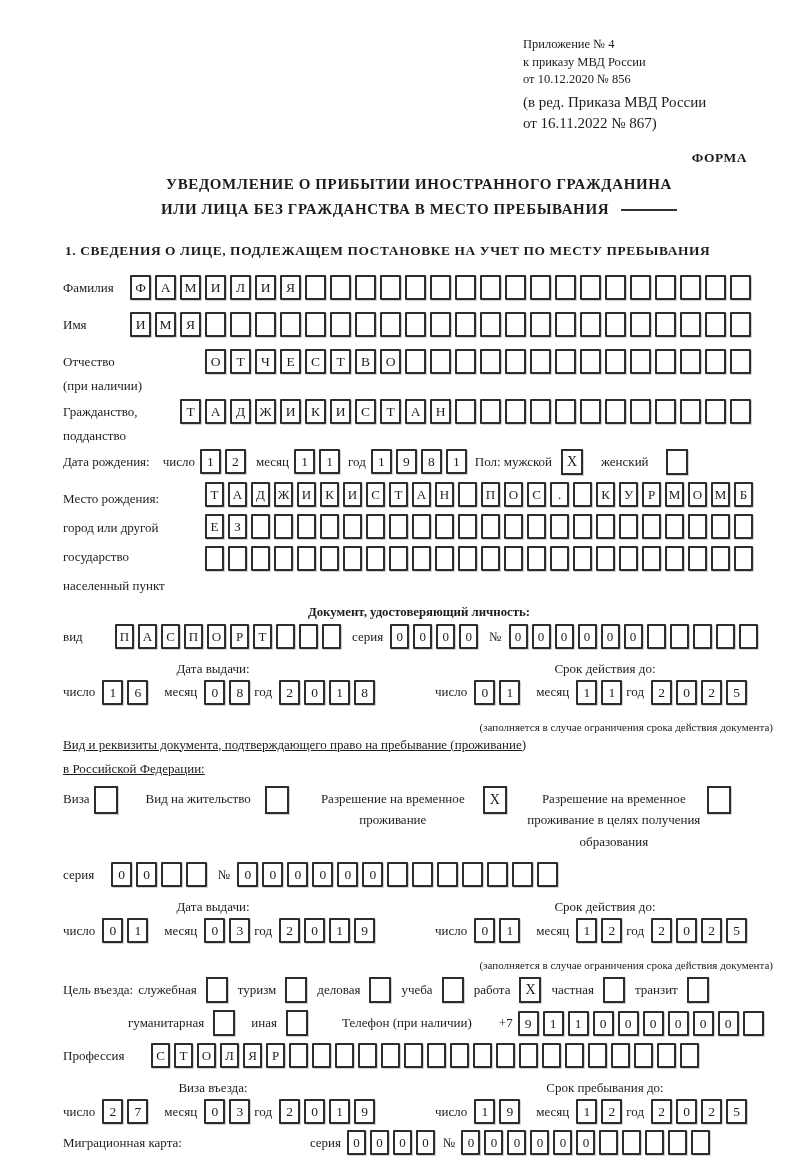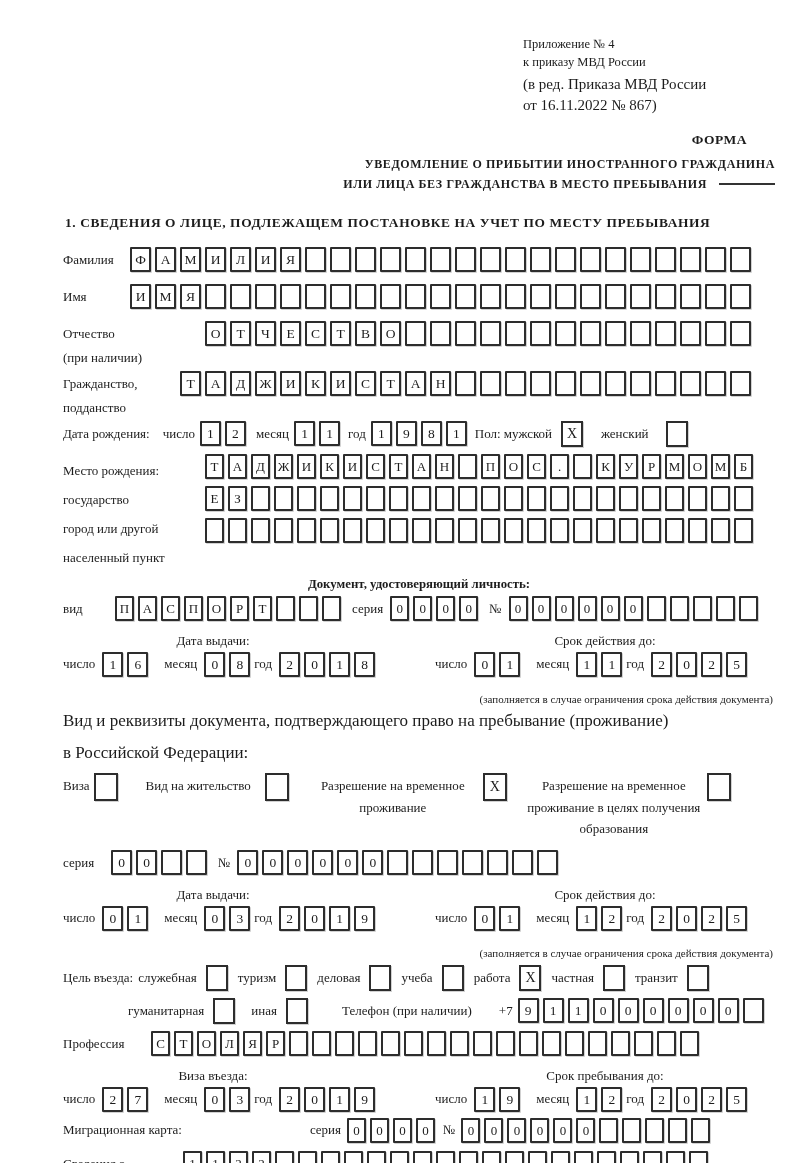--- a/index.html
+++ b/index.html
@@ -7,21 +7,21 @@
        font-family:"Liberation Serif",serif;-webkit-font-smoothing:antialiased;}
   .page{padding:36px 25px 0 63px;}
 
   
   .hdr-block{margin-left:auto;width:252px;font-size:12.5px;line-height:1.4;}
   .hdr-block .sub{font-size:15px;margin-top:3px;line-height:1.4;}
   .forma{ text-align:right; font-weight:bold; font-size:13.5px; letter-spacing:.5px;
           margin:16px 28px 6px 0;}
 
   
-  .title{text-align:right;font-weight:bold;font-size:12px;line-height:1.7;
+  .title{text-align:center;font-weight:bold;font-size:15px;line-height:1.7;
          letter-spacing:.6px;margin-top:6px;}
   .title-underline{display:inline-block;width:56px;border-bottom:2px solid #333;
          margin-left:12px;transform:translateY(-3px);}
   .sec-heading{font-weight:bold;font-size:13.4px;letter-spacing:.6px;margin:20px 0 16px 2px;}
 
   
   .cell{display:inline-block;box-sizing:border-box;width:21px;height:25px;
         border:2px solid #2d2d2d;border-radius:1px;margin-right:4px;background:#fff;
         text-align:center;font-size:13.5px;line-height:21px;vertical-align:middle;
         box-shadow:1px 1px 0 rgba(0,0,0,.18);}
@@ -45,21 +45,21 @@
   .dp-left{width:372px;flex:0 0 auto;}
   .dp-right{flex:1;}
   .date-heading{font-size:13px;text-align:center;margin-bottom:3px;}
   .dp-left .date-heading{width:300px;}
   .date-line{display:flex;align-items:center;white-space:nowrap;}
   .dlabel{font-size:13px;margin-right:7px;}
   .dgap{margin-left:12px;}
   .date-note{font-size:11px;text-align:right;margin-top:16px;padding-right:2px;}
 
   
-  .intro{font-size:17px;line-height:1.9;}
+  .intro{font-size:13px;line-height:1.9;text-decoration:underline;}
   .visa-row{display:flex;align-items:flex-start;margin:4px 0 10px 0;}
   .visa-opt{display:flex;align-items:flex-start;margin-right:14px;}
   .visa-opt .txt{font-size:13px;padding-top:5px;}
   .visa-opt .txt.center{text-align:center;line-height:1.65;padding-top:2px;}
   .vw170{width:172px;}.vw178{width:178px;}
 
   
   .purpose-row{display:flex;align-items:center;margin-bottom:7px;white-space:nowrap;}
   .purpose-row .plbl{font-size:13px;margin-right:5px;}
   .purpose-row .cbox{margin-right:10px;}
@@ -72,20 +72,21 @@
   .doc-heading{text-align:center;font-weight:bold;font-size:12.8px;margin:2px 0 4px 0;}
 </style>
 </head>
 <body>
 
 <div class="page">
 
   <div class="hdr-block">
     <div>Приложение № 4</div>
     <div>к приказу МВД России</div>
+    <div>от 10.12.2020 № 856</div>
     <div class="sub">
       <div>(в ред. Приказа МВД России</div>
       <div>от 16.11.2022 № 867)</div>
     </div>
   </div>
   <div class="forma">ФОРМА</div>
 
   <div class="title">
     <div>УВЕДОМЛЕНИЕ О ПРИБЫТИИ ИНОСТРАННОГО ГРАЖДАНИНА</div>
     <div>
@@ -131,22 +132,22 @@
     <span><span class="cell">1</span><span class="cell">9</span><span class="cell">8</span><span class="cell">1</span></span>
     <span class="plbl" style="margin-left:4px;">Пол: мужской</span>
     <span class="cbox small">X</span>
     <span class="plbl" style="margin-left:8px;">женский</span>
     <span class="cbox small" style="margin-left:12px;"></span>
   </div>
 
   <div class="frow tight" style="margin-top:4px;">
     <div class="flabel w142 bp-lbl" style="padding-top:2px;">
       <div>Место рождения:</div>
+      <div>город или другой</div>
       <div>государство</div>
-      <div>город или другой</div>
       <div>населенный пункт</div>
     </div>
     <div>
       <div class="cells-line"><span class="cell">Т</span><span class="cell">А</span><span class="cell">Д</span><span class="cell">Ж</span><span class="cell">И</span><span class="cell">К</span><span class="cell">И</span><span class="cell">С</span><span class="cell">Т</span><span class="cell">А</span><span class="cell">Н</span><span class="cell"></span><span class="cell">П</span><span class="cell">О</span><span class="cell">С</span><span class="cell">.</span><span class="cell"></span><span class="cell">К</span><span class="cell">У</span><span class="cell">Р</span><span class="cell">М</span><span class="cell">О</span><span class="cell">М</span><span class="cell">Б</span></div>
       <div class="cells-line"><span class="cell">Е</span><span class="cell">З</span><span class="cell"></span><span class="cell"></span><span class="cell"></span><span class="cell"></span><span class="cell"></span><span class="cell"></span><span class="cell"></span><span class="cell"></span><span class="cell"></span><span class="cell"></span><span class="cell"></span><span class="cell"></span><span class="cell"></span><span class="cell"></span><span class="cell"></span><span class="cell"></span><span class="cell"></span><span class="cell"></span><span class="cell"></span><span class="cell"></span><span class="cell"></span><span class="cell"></span></div>
       <div class="cells-line"><span class="cell"></span><span class="cell"></span><span class="cell"></span><span class="cell"></span><span class="cell"></span><span class="cell"></span><span class="cell"></span><span class="cell"></span><span class="cell"></span><span class="cell"></span><span class="cell"></span><span class="cell"></span><span class="cell"></span><span class="cell"></span><span class="cell"></span><span class="cell"></span><span class="cell"></span><span class="cell"></span><span class="cell"></span><span class="cell"></span><span class="cell"></span><span class="cell"></span><span class="cell"></span><span class="cell"></span></div>
     </div>
   </div>
 
   <div class="doc-heading">Документ, удостоверяющий личность:</div>

